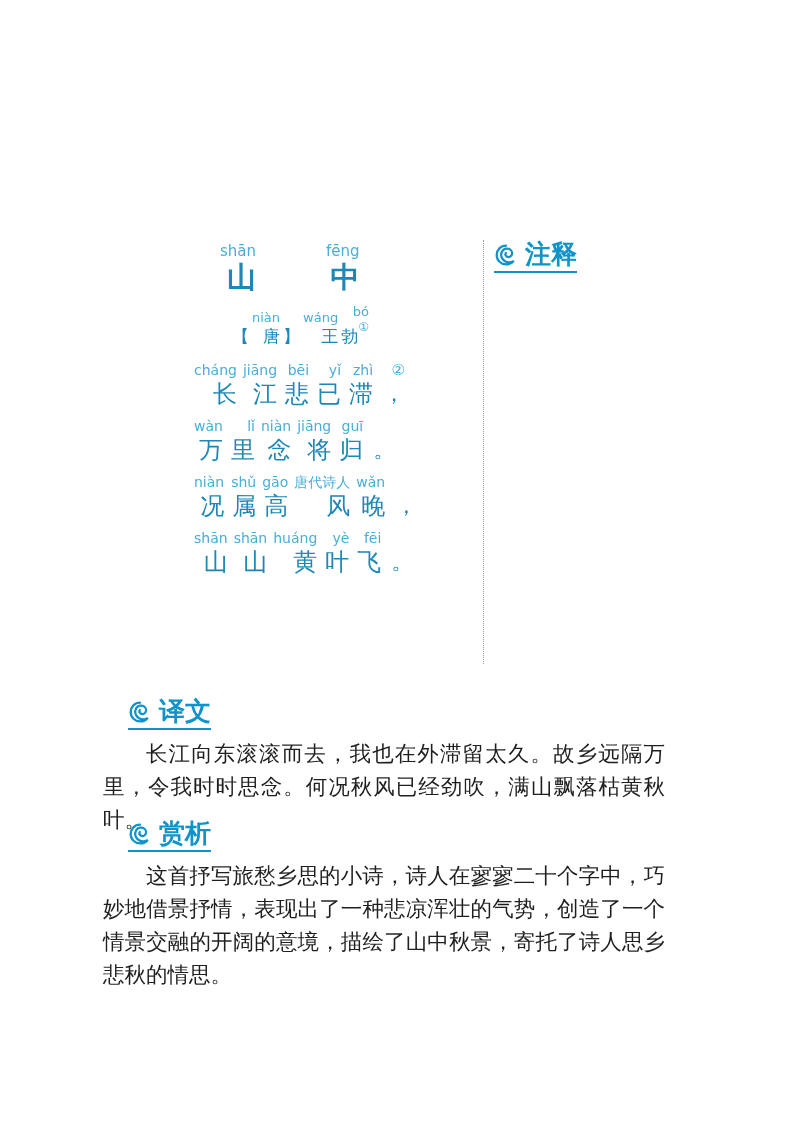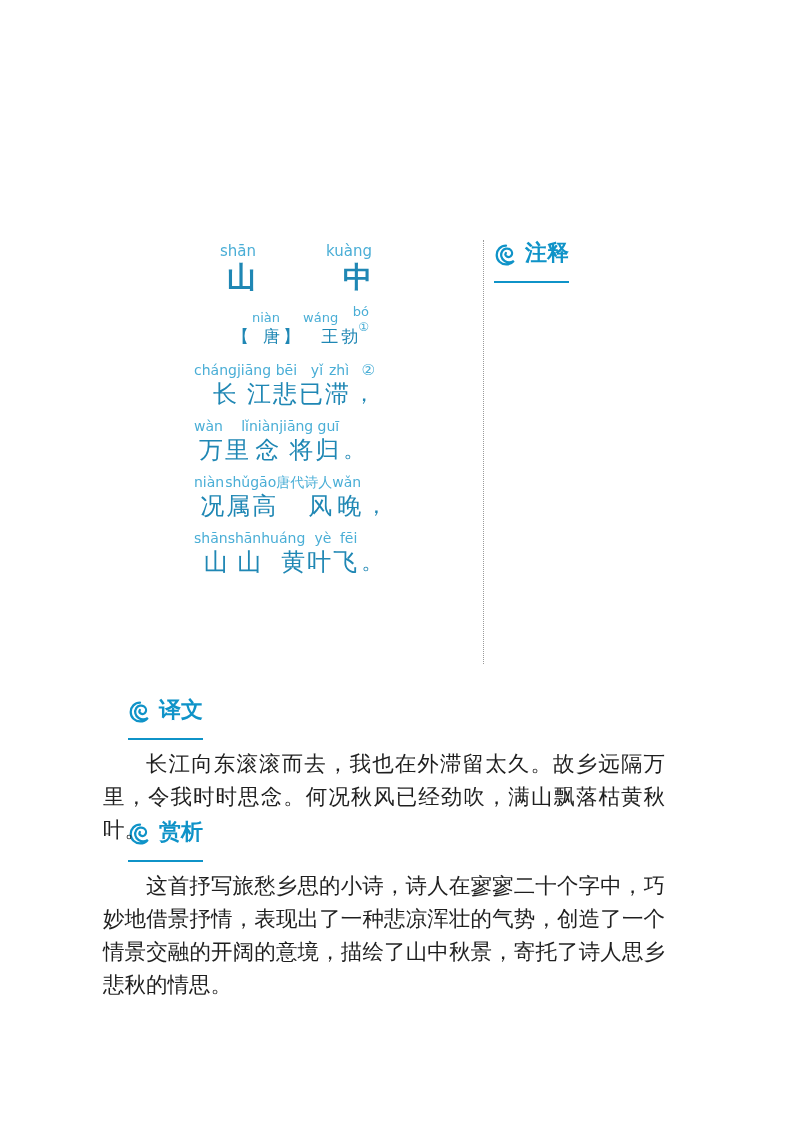--- a/index.html
+++ b/index.html
@@ -14,21 +14,21 @@
   html,body{background:#ffffff;}
   .page{
     position:relative;
     width:793px;height:1122px;
     background:#ffffff;
     overflow:hidden;
     font-family:"Liberation Serif","DejaVu Serif",serif;
   }
   
   .poem{position:absolute;left:194px;top:243px;width:280px;}
-  .prow{display:flex;align-items:flex-end;}
+  .prow{display:flex;align-items:flex-end;gap:6px;}
   .pchar{display:flex;flex-direction:column;align-items:flex-end;min-width:26px;}
   .py{
     font-family:"DejaVu Sans","Liberation Sans",sans-serif;
     font-size:14px;line-height:18px;color:var(--pinyin-blue);
     white-space:nowrap;
   }
   .zi{
     font-size:24px;line-height:30px;color:var(--hanzi-blue);
     white-space:nowrap;
   }
@@ -49,25 +49,25 @@
   .tail .zi{font-size:22px;}
   
   .divider{
     position:absolute;left:483px;top:240px;height:424px;width:0;
     border-left:1px dotted var(--divider-gray);
   }
   
   .notes{position:absolute;left:494px;top:243px;width:214px;}
   .sec-header{
     display:inline-flex;align-items:center;gap:7px;
-    font-family:Liberation Mono, monospace;
-    font-weight:bold;font-size:22px;line-height:24px;
+    font-family:Liberation Serif, serif;
+    font-weight:bold;font-size:26px;line-height:24px;
     color:var(--header-blue);
     border-bottom:2px solid var(--header-blue);
-    padding-bottom:14px;
+    padding-bottom:4px;
   }
   .wave{display:inline-flex;width:24px;height:24px;}
   .notes .sec-header{margin-bottom:11px;}
   .note{
     font-size:19.5px;line-height:29.5px;color:var(--body-text);
     text-align:justify;
   }
   .note-num{color:var(--num-blue);font-family:"DejaVu Sans","Liberation Sans",sans-serif;font-size:19px;}
   .note-term{font-weight:bold;letter-spacing:4px;}
   
@@ -87,21 +87,21 @@
 
 <div class="page">
 
   <section class="poem" id="poem">
       <div class="prow title-row">
         <div class="pchar">
           <div class="py">shān</div>
           <div class="zi">山</div>
         </div>
         <div class="pchar">
-          <div class="py">kuàng</div>
+          <div class="py">fēng</div>
           <div class="zi">中</div>
         </div>
       </div>
       <div class="prow author-row">
         <div class="pchar">
           <div class="py">&nbsp;</div>
           <div class="zi">【</div>
         </div>
         <div class="pchar">
           <div class="py">niàn</div>

